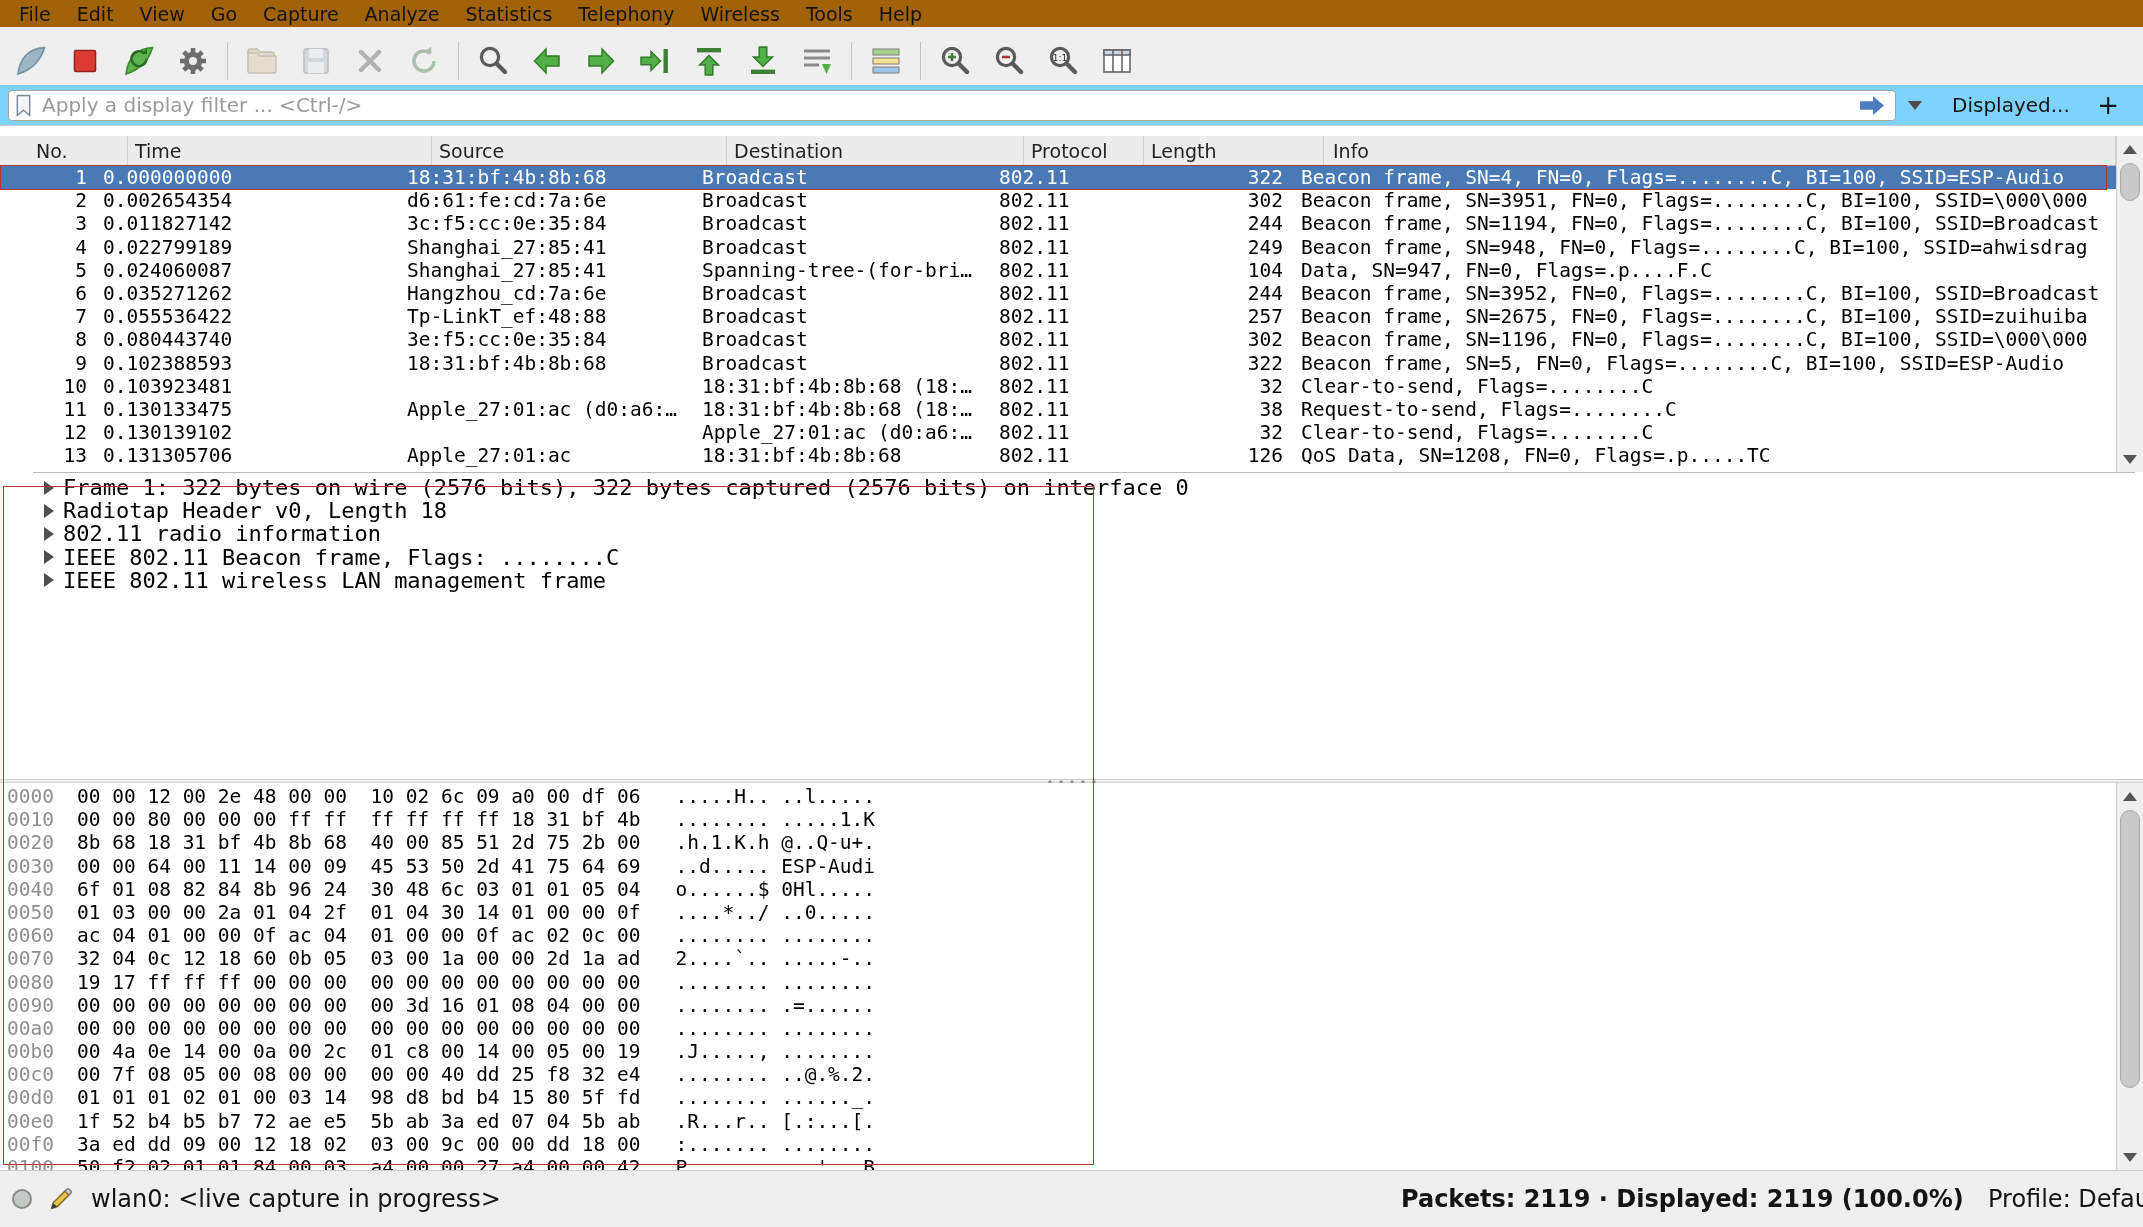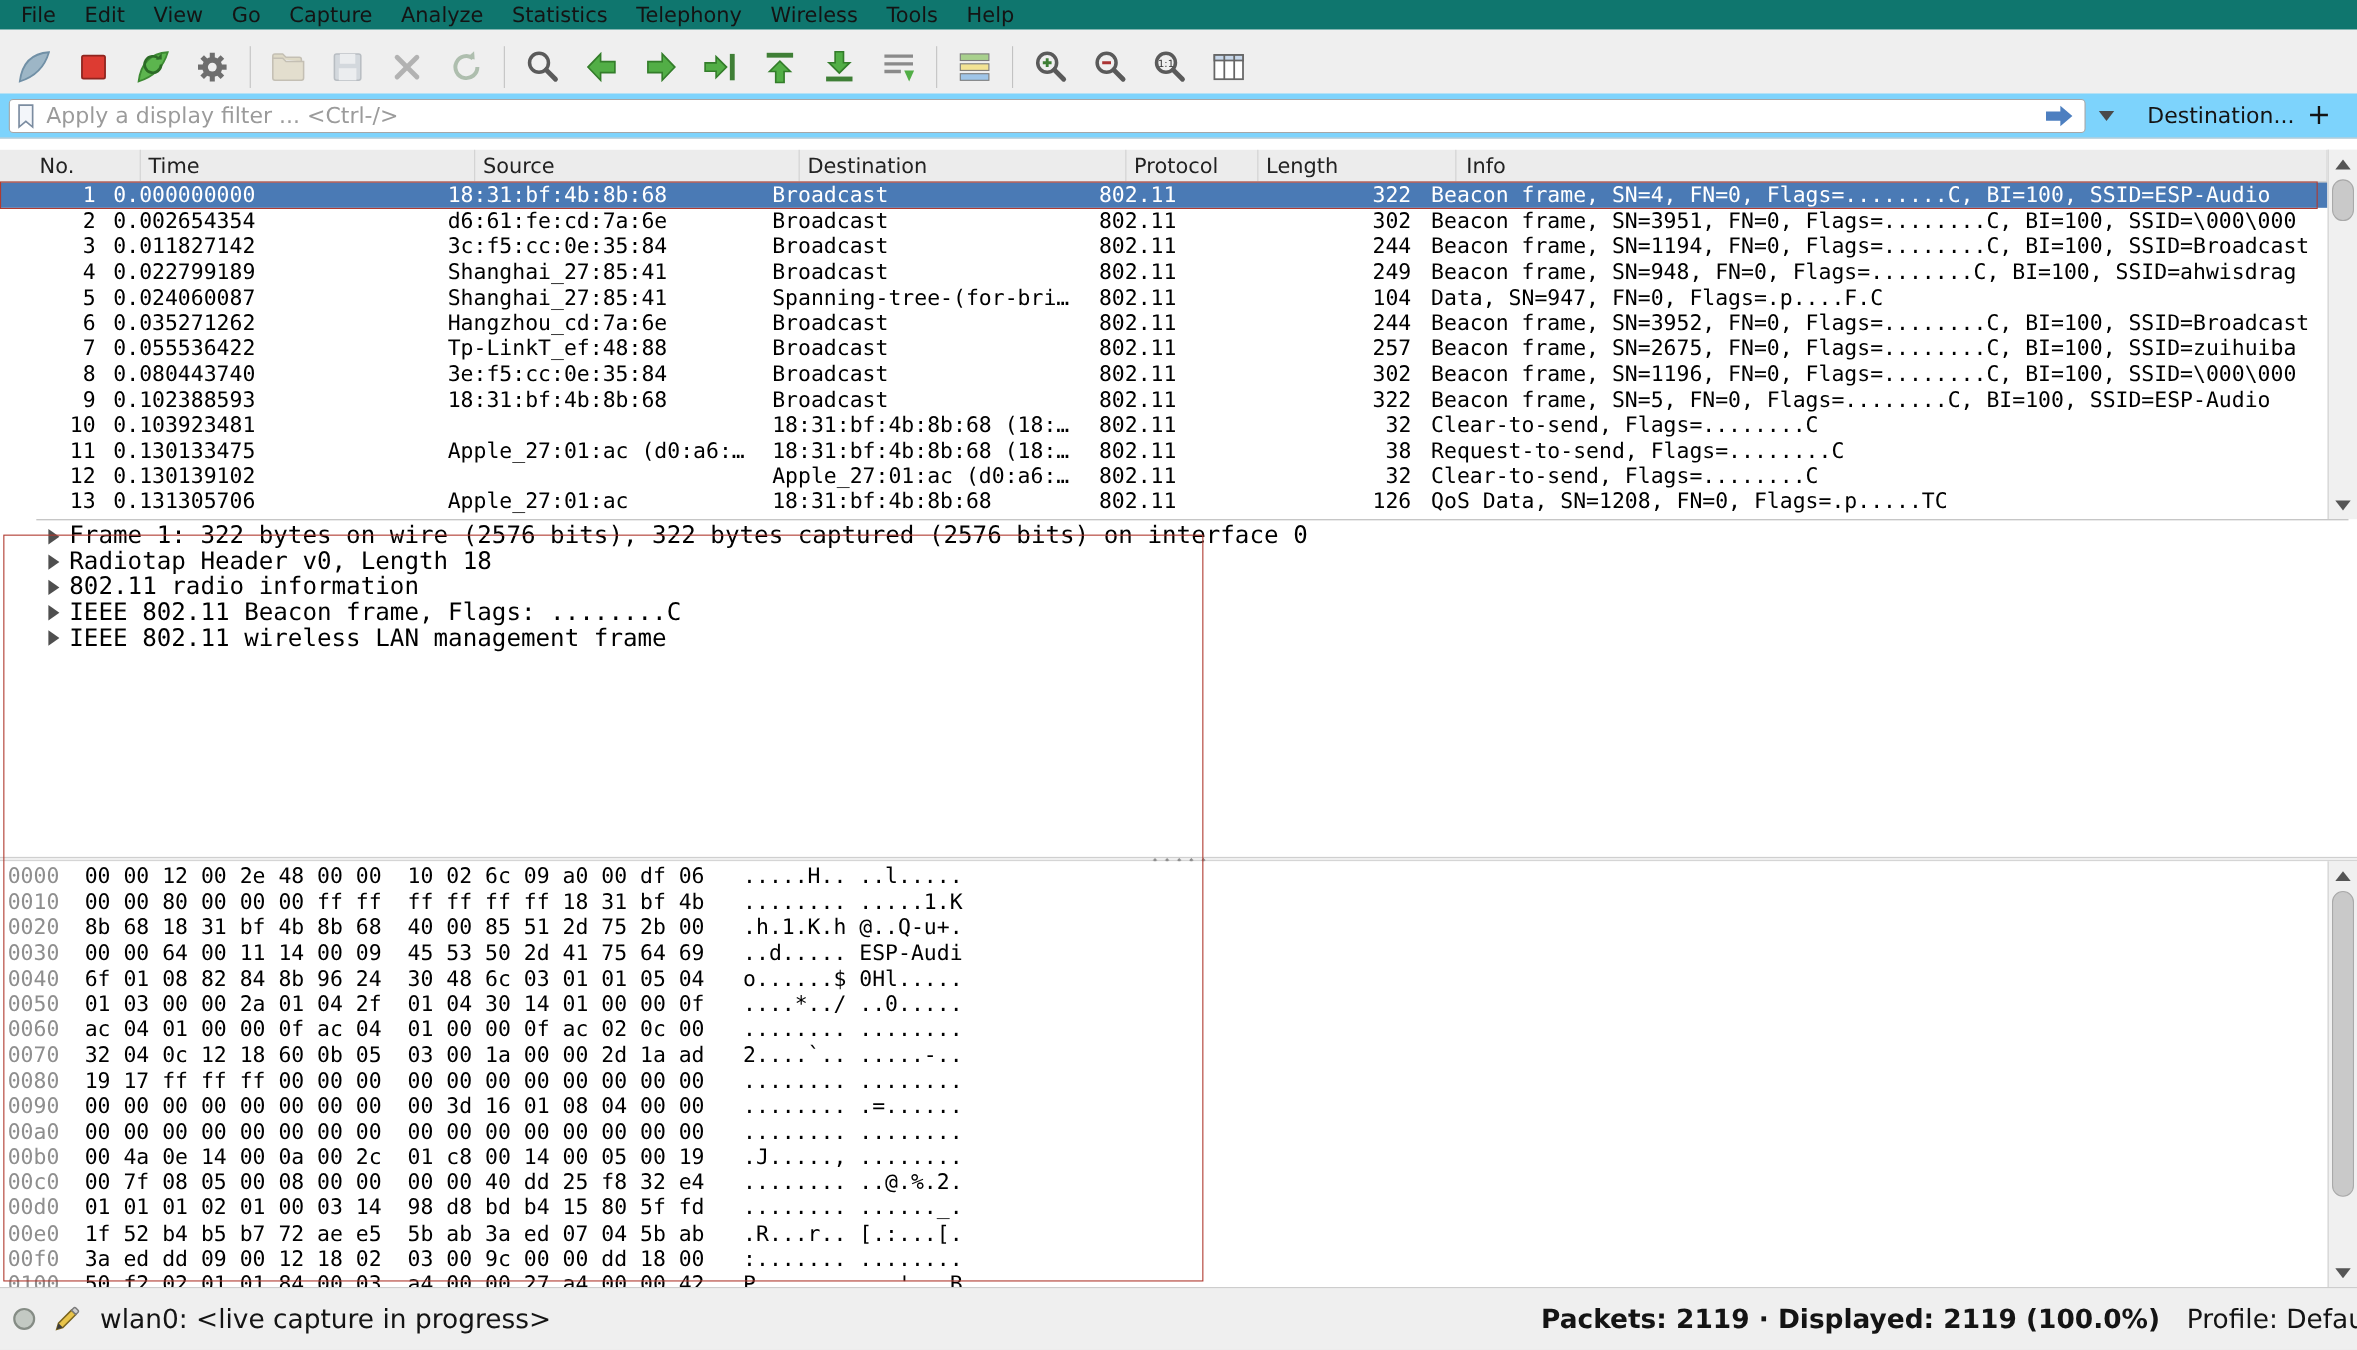--- a/index.html
+++ b/index.html
@@ -3,21 +3,21 @@
 <meta charset="utf-8">
 <style>
   * { margin:0; padding:0; box-sizing:border-box; }
   html,body { background:#d0d0d0; }
   #app {
     position:relative; width:2143px; height:1227px; background:#ffffff;
     font-family:"DejaVu Sans","Liberation Sans",sans-serif; overflow:hidden;
     color:#111;
   }
   
-  .menubar { position:absolute; left:0; top:0; width:100%; height:27px; background:#0f766e;
+  .menubar { position:absolute; left:0; top:0; width:100%; height:27px; background:#a16207;
     display:flex; align-items:center; font-size:19px; color:#141414; padding-left:6px; }
   .menu-item { padding:0 13px; height:100%; display:flex; align-items:center; cursor:default; }
   
   .toolbar { position:absolute; left:0; top:27px; width:100%; height:68px; background:#efefef;
     border-bottom:1px solid #cdcdcd; display:flex; align-items:center; padding-left:4px; }
   .tbtn { width:50px; height:52px; margin:0 2px; display:flex; align-items:center; justify-content:center; border-radius:4px; }
   .tbtn svg { width:36px; height:36px; }
   .tsep { width:1px; height:38px; background:#c2c2c2; margin:0 7px; }
   
   .filterbar { position:absolute; left:0; top:85px; width:100%; height:41px; background:#7dd3fc;
@@ -269,21 +269,21 @@
       <input class="filter-field" placeholder="Apply a display filter ... &lt;Ctrl-/&gt;" style="">
       <span class="apply">
         <svg viewBox="0 0 30 24">
             <path d="M3.5 8h12.5V3l10.5 9-10.5 9v-5H3.5Z" fill="#4d7fc0"></path>
           </svg>
       </span>
     </div>
     <div class="filter-dd">
       <span class="caret"></span>
     </div>
-    <div class="expression">Destination...</div>
+    <div class="expression">Displayed...</div>
     <div class="addbtn">+</div>
   </div>
 
   <div class="packet-list">
     <div class="pl-header">
         <div class="cell cell-no">No.</div>
         <div class="cell cell-time">Time</div>
         <div class="cell cell-src">Source</div>
         <div class="cell cell-dst">Destination</div>
         <div class="cell cell-proto">Protocol</div>

